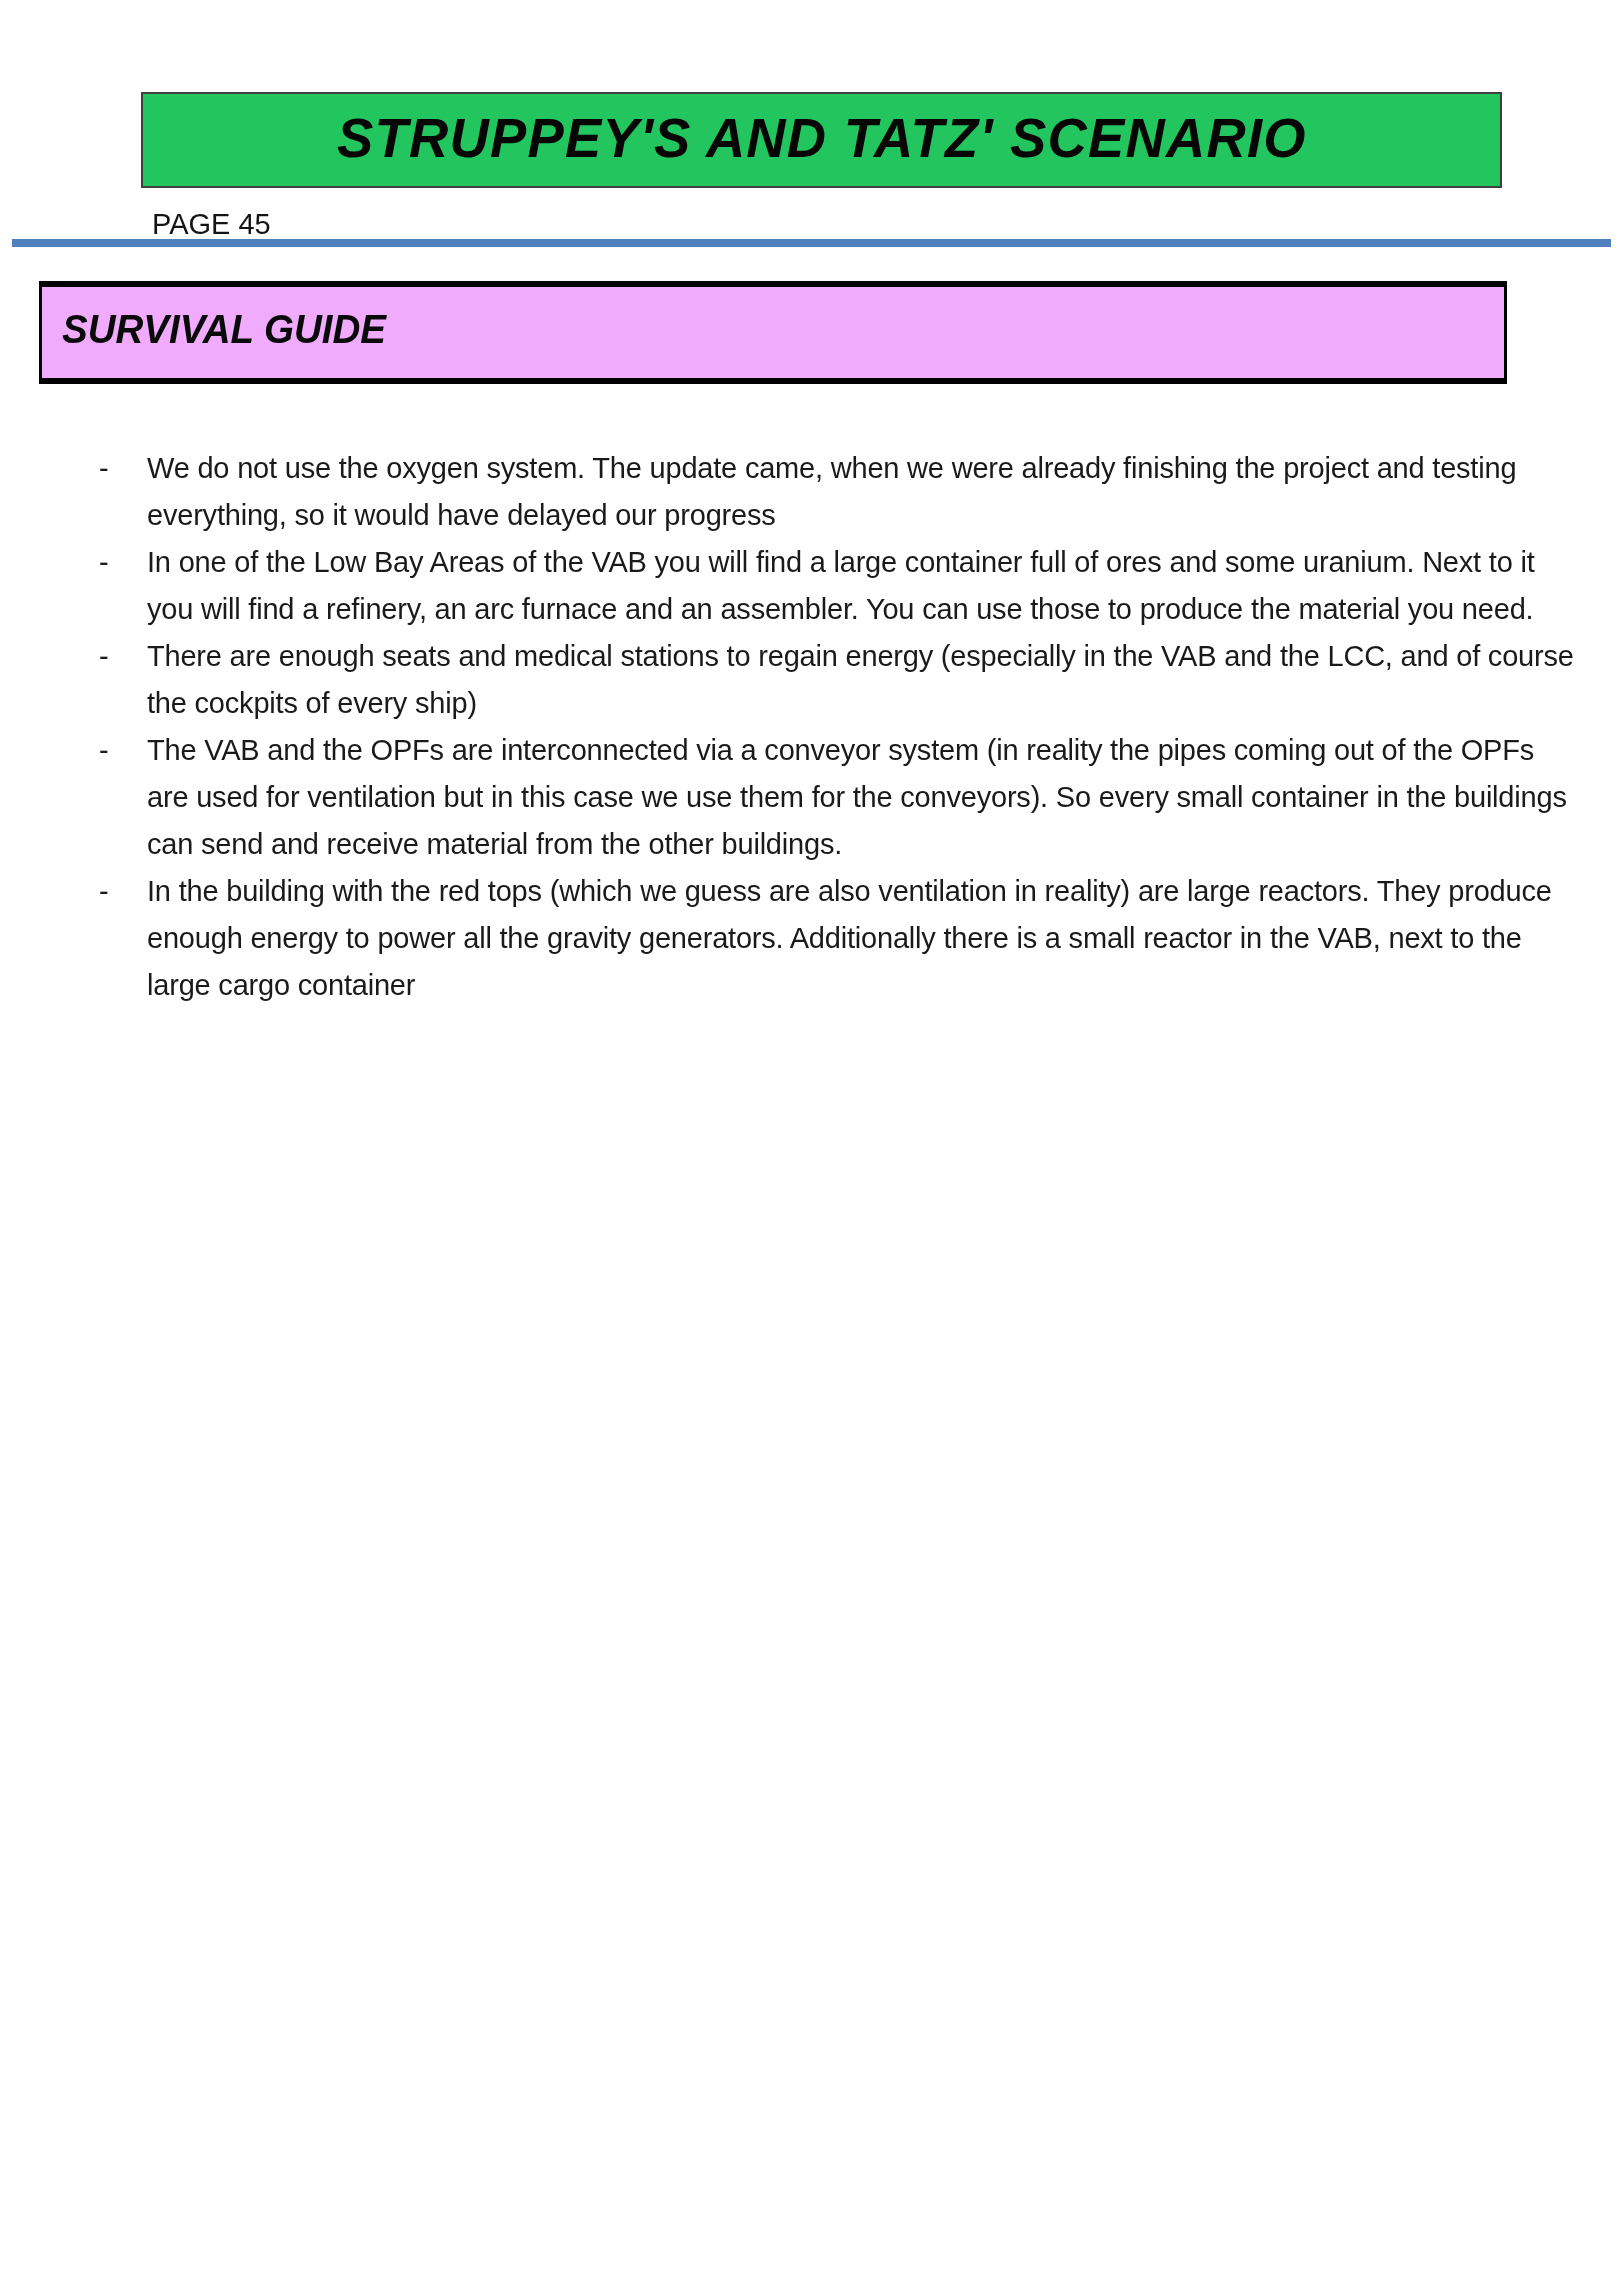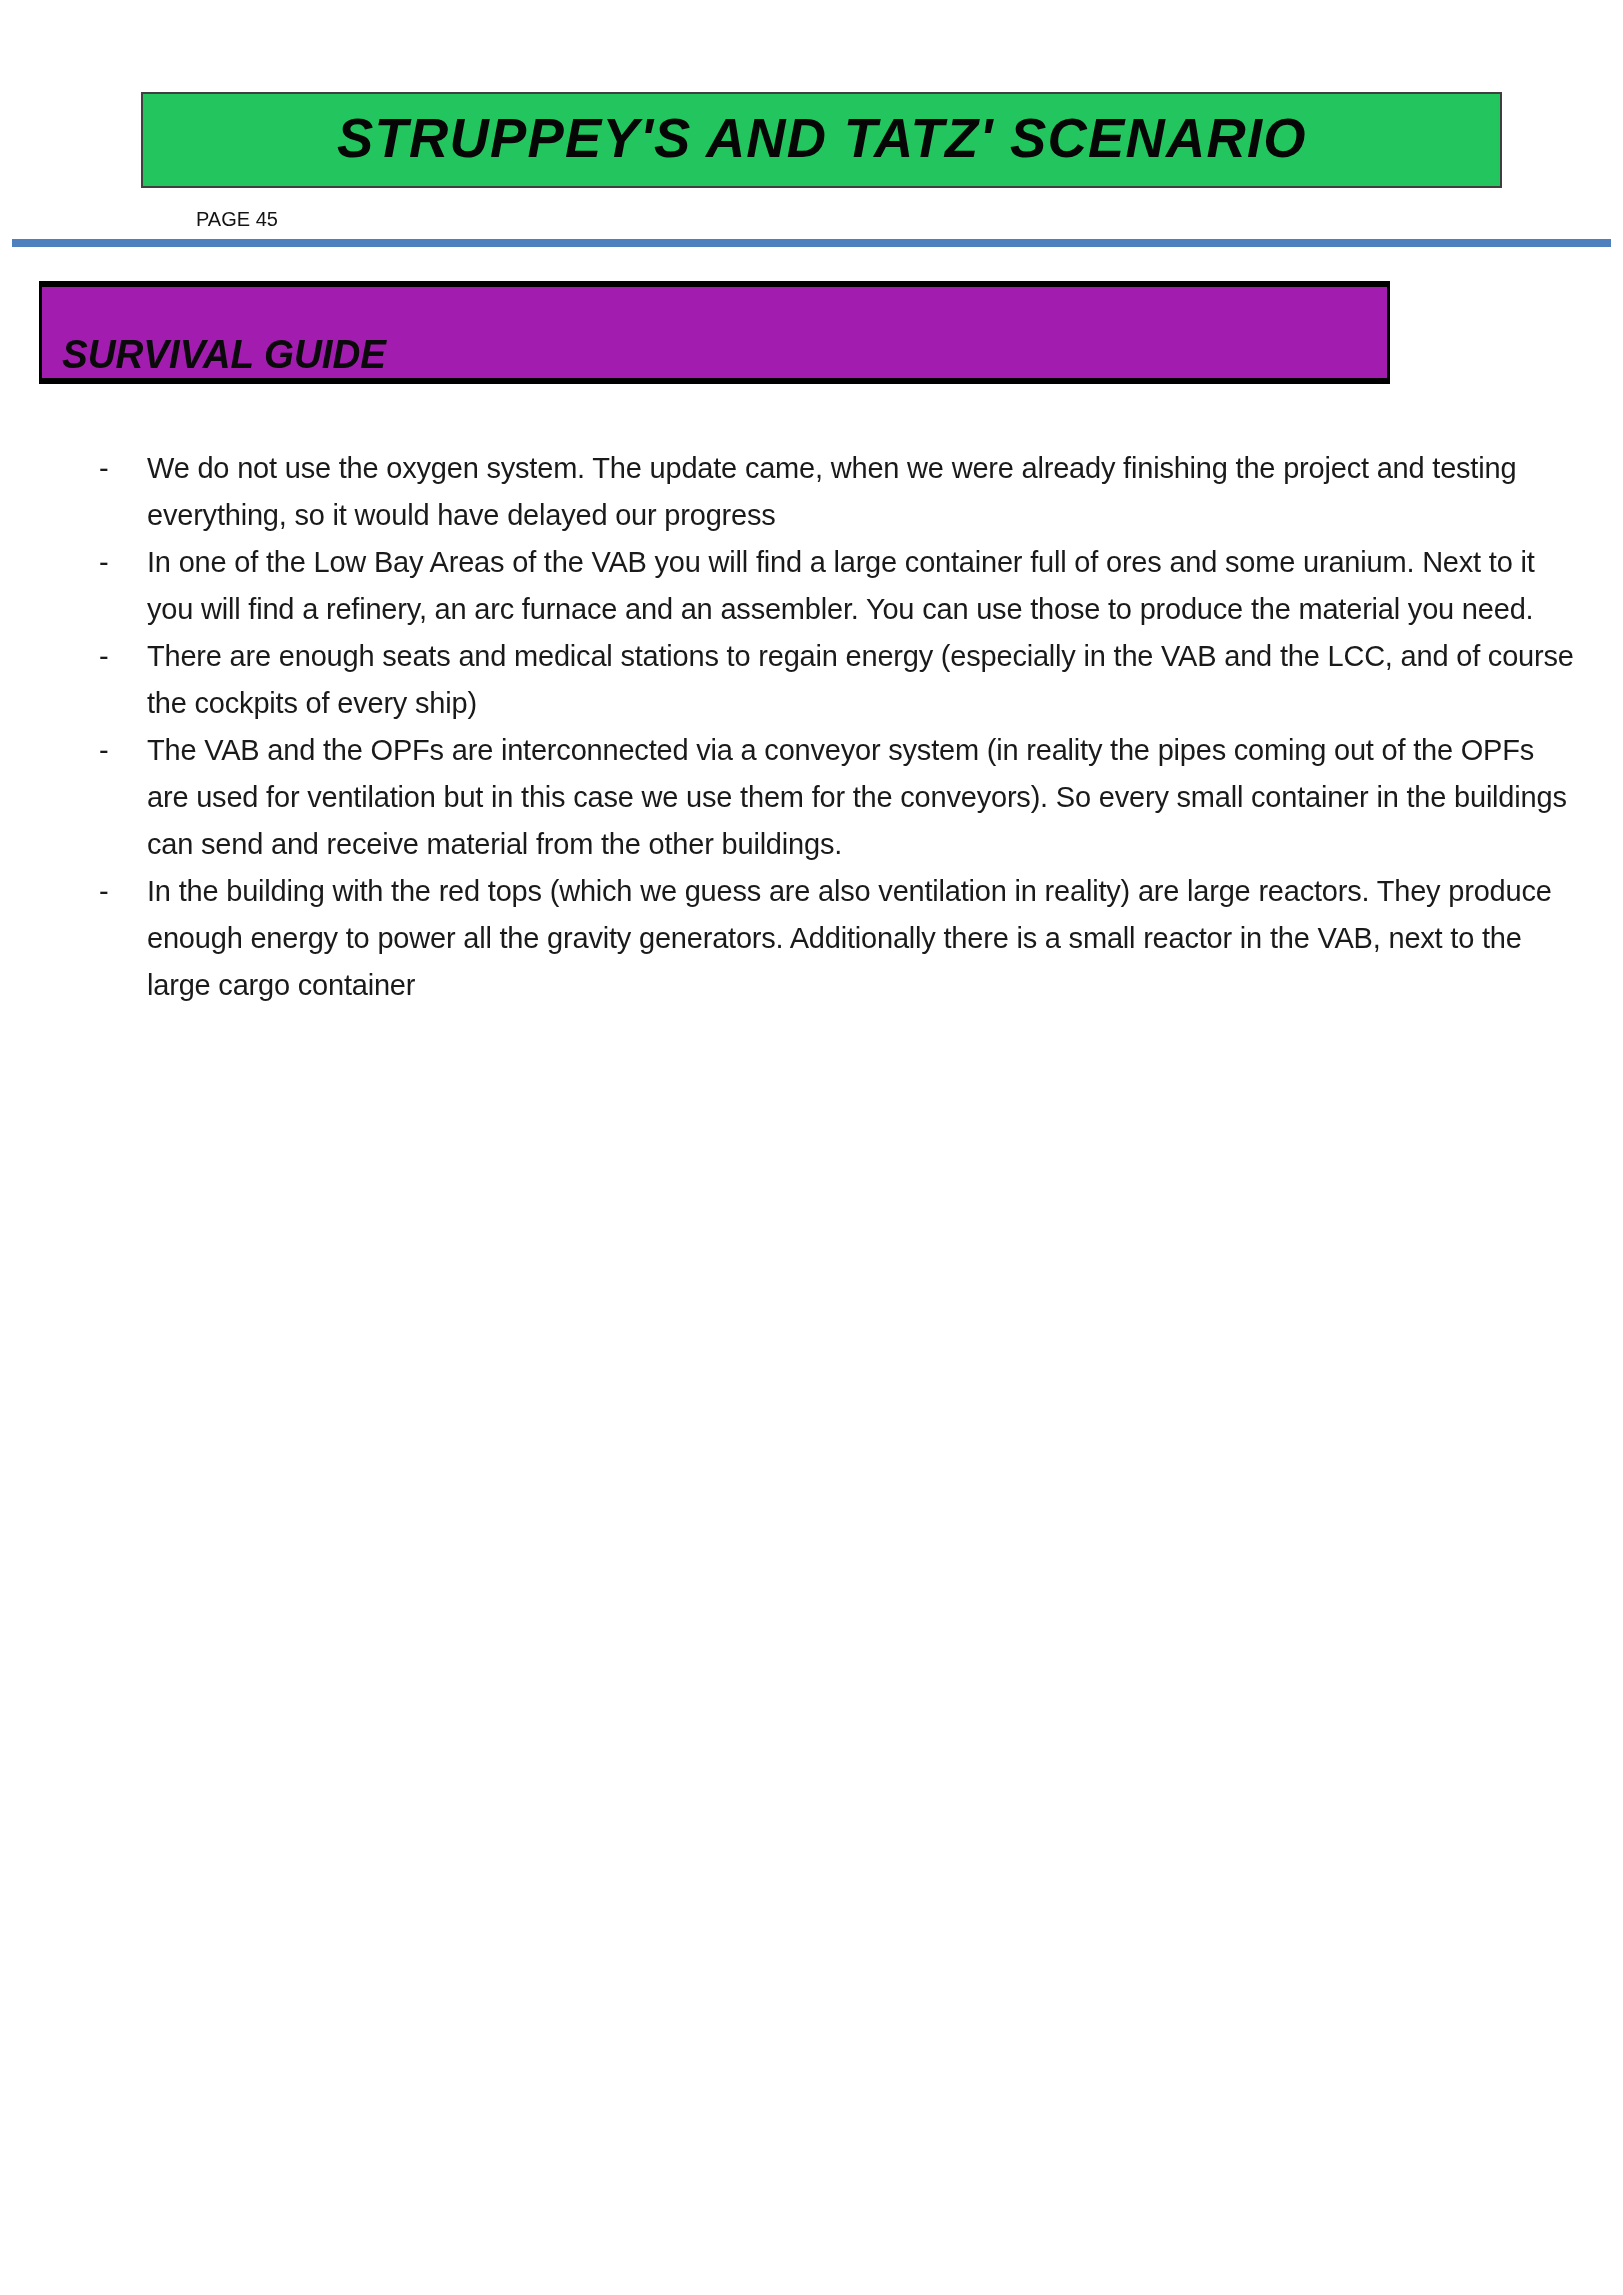--- a/index.html
+++ b/index.html
@@ -27,43 +27,42 @@
     font-style:italic;
     letter-spacing:1.3px;
     color:#060606;
     white-space:nowrap;
     transform:scaleX(0.97);
   }
   
   #page-number{
     position:absolute;
     left:152px;top:208px;
-    font-size:20px;
+    font-size:29px;
     color:#141414;
     letter-spacing:0px;
-    margin-left:44px;
   }
   
   #header-rule{
     position:absolute;
     left:11.8px;top:239px;
     width:1599px;height:7.9px;
     background:#4e80bd;
   }
   
   #section-box{
     position:absolute;
     left:39px;top:281px;
-    width:1351px;height:103px;
-    background:#a21caf;
+    width:1468px;height:103px;
+    background:#f0abfc;
     border:6.5px solid #000000;
     border-left-width:3.9px;
     border-right-width:3.9px;
     box-sizing:border-box;
-    display:flex;align-items:flex-end;
+    display:flex;align-items:center;
   }
   #section-box .section-title{
     margin-left:19.6px;
     margin-top:-6.5px;
     font-size:41px;
     font-weight:bold;
     font-style:italic;
     color:#0a0a0a;
     white-space:nowrap;
     transform:scaleX(0.94);

